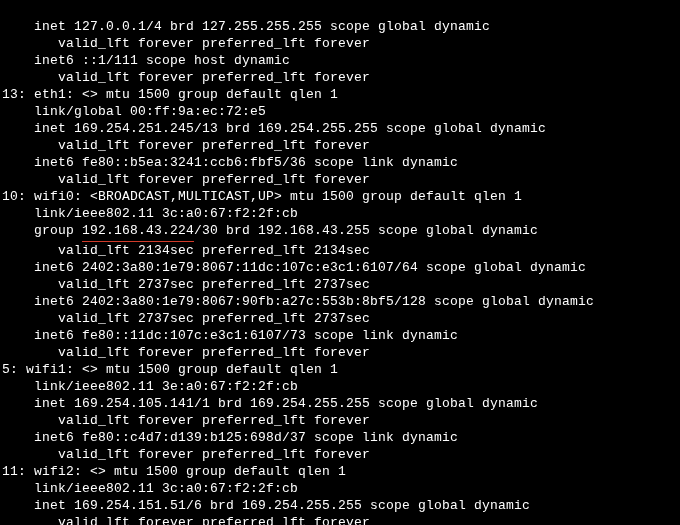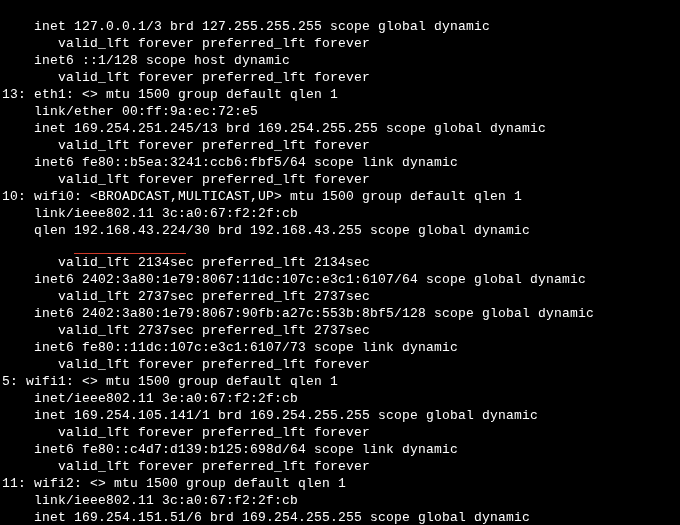--- a/index.html
+++ b/index.html
@@ -1,45 +1,45 @@
 <!DOCTYPE html>
 <html><head>
 <meta charset="utf-8">
 <style>
   html,body{margin:0;padding:0;background:#000;width:680px;height:525px;overflow:hidden}
   .term{font-family:Consolas,"Courier New",monospace;font-size:13px;line-height:17px;color:#fff;white-space:pre;padding:1px 2px 0 2px;letter-spacing:0.2px}
-  .underline{display:inline-block;border-bottom:1.5px solid #d23b2a;padding-bottom:14px;color:#fff}
+  .underline{display:inline-block;border-bottom:1.5px solid #d23b2a;padding-bottom:2px;color:#fff}
 </style>
 </head>
 <body>
 
 <div class="term">
-<span>    inet 127.0.0.1/3 brd 127.255.255.255 scope global dynamic</span>
+<span>    inet 127.0.0.1/4 brd 127.255.255.255 scope global dynamic</span>
 <span>       valid_lft forever preferred_lft forever</span>
-<span>    inet6 ::1/128 scope host dynamic</span>
+<span>    inet6 ::1/111 scope host dynamic</span>
 <span>       valid_lft forever preferred_lft forever</span>
 <span>13: eth1: &lt;&gt; mtu 1500 group default qlen 1</span>
-<span>    link/ether 00:ff:9a:ec:72:e5</span>
+<span>    link/global 00:ff:9a:ec:72:e5</span>
 <span>    inet 169.254.251.245/13 brd 169.254.255.255 scope global dynamic</span>
 <span>       valid_lft forever preferred_lft forever</span>
-<span>    inet6 fe80::b5ea:3241:ccb6:fbf5/64 scope link dynamic</span>
+<span>    inet6 fe80::b5ea:3241:ccb6:fbf5/36 scope link dynamic</span>
 <span>       valid_lft forever preferred_lft forever</span>
 <span>10: wifi0: &lt;BROADCAST,MULTICAST,UP&gt; mtu 1500 group default qlen 1</span>
 <span>    link/ieee802.11 3c:a0:67:f2:2f:cb</span>
-<span><span>    qlen </span><span class="underline">192.168.43.224</span><span>/30 brd 192.168.43.255 scope global dynamic</span></span>
+<span><span>    group </span><span class="underline">192.168.43.224</span><span>/30 brd 192.168.43.255 scope global dynamic</span></span>
 <span>       valid_lft 2134sec preferred_lft 2134sec</span>
 <span>    inet6 2402:3a80:1e79:8067:11dc:107c:e3c1:6107/64 scope global dynamic</span>
 <span>       valid_lft 2737sec preferred_lft 2737sec</span>
 <span>    inet6 2402:3a80:1e79:8067:90fb:a27c:553b:8bf5/128 scope global dynamic</span>
 <span>       valid_lft 2737sec preferred_lft 2737sec</span>
 <span>    inet6 fe80::11dc:107c:e3c1:6107/73 scope link dynamic</span>
 <span>       valid_lft forever preferred_lft forever</span>
 <span>5: wifi1: &lt;&gt; mtu 1500 group default qlen 1</span>
-<span>    inet/ieee802.11 3e:a0:67:f2:2f:cb</span>
+<span>    link/ieee802.11 3e:a0:67:f2:2f:cb</span>
 <span>    inet 169.254.105.141/1 brd 169.254.255.255 scope global dynamic</span>
 <span>       valid_lft forever preferred_lft forever</span>
-<span>    inet6 fe80::c4d7:d139:b125:698d/64 scope link dynamic</span>
+<span>    inet6 fe80::c4d7:d139:b125:698d/37 scope link dynamic</span>
 <span>       valid_lft forever preferred_lft forever</span>
 <span>11: wifi2: &lt;&gt; mtu 1500 group default qlen 1</span>
 <span>    link/ieee802.11 3c:a0:67:f2:2f:cb</span>
 <span>    inet 169.254.151.51/6 brd 169.254.255.255 scope global dynamic</span>
 <span>       valid_lft forever preferred_lft forever</span>
 </div>
 
 </body></html>

